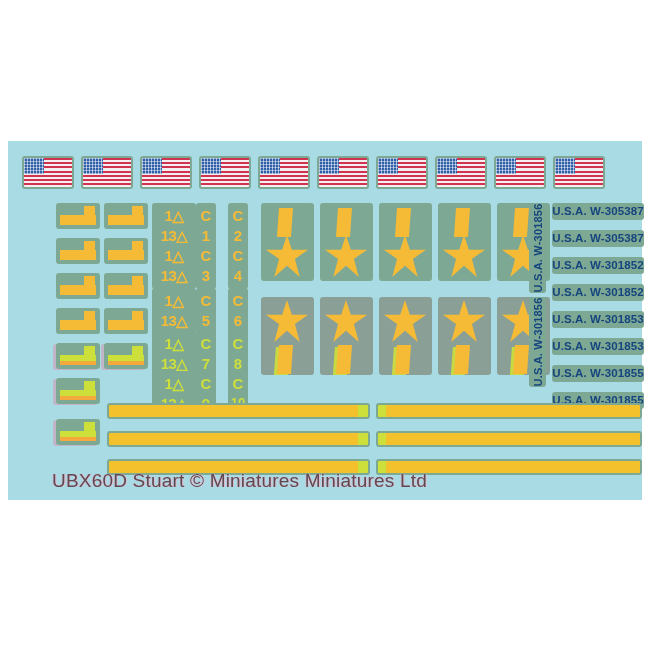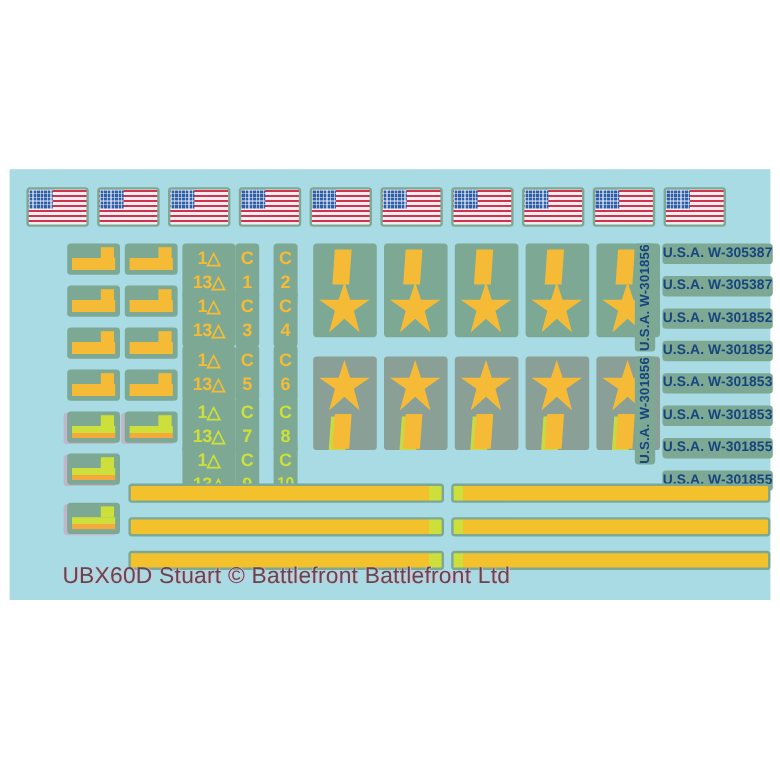--- a/index.html
+++ b/index.html
@@ -339,15 +339,15 @@
           <i></i>
         </div>
         <div class="stripe l" style="left: 99px; width: 263px; top: 318px;">
           <i></i>
         </div>
         <div class="stripe r" style="left: 368px; width: 266px; top: 318px;">
           <i></i>
         </div>
       </div>
 
-    <div id="caption">UBX60D Stuart © Battlefront Battlefront Ltd</div>
+    <div id="caption">UBX60D Stuart © Miniatures Miniatures Ltd</div>
   </div>
 </div>
 
 </body></html>

